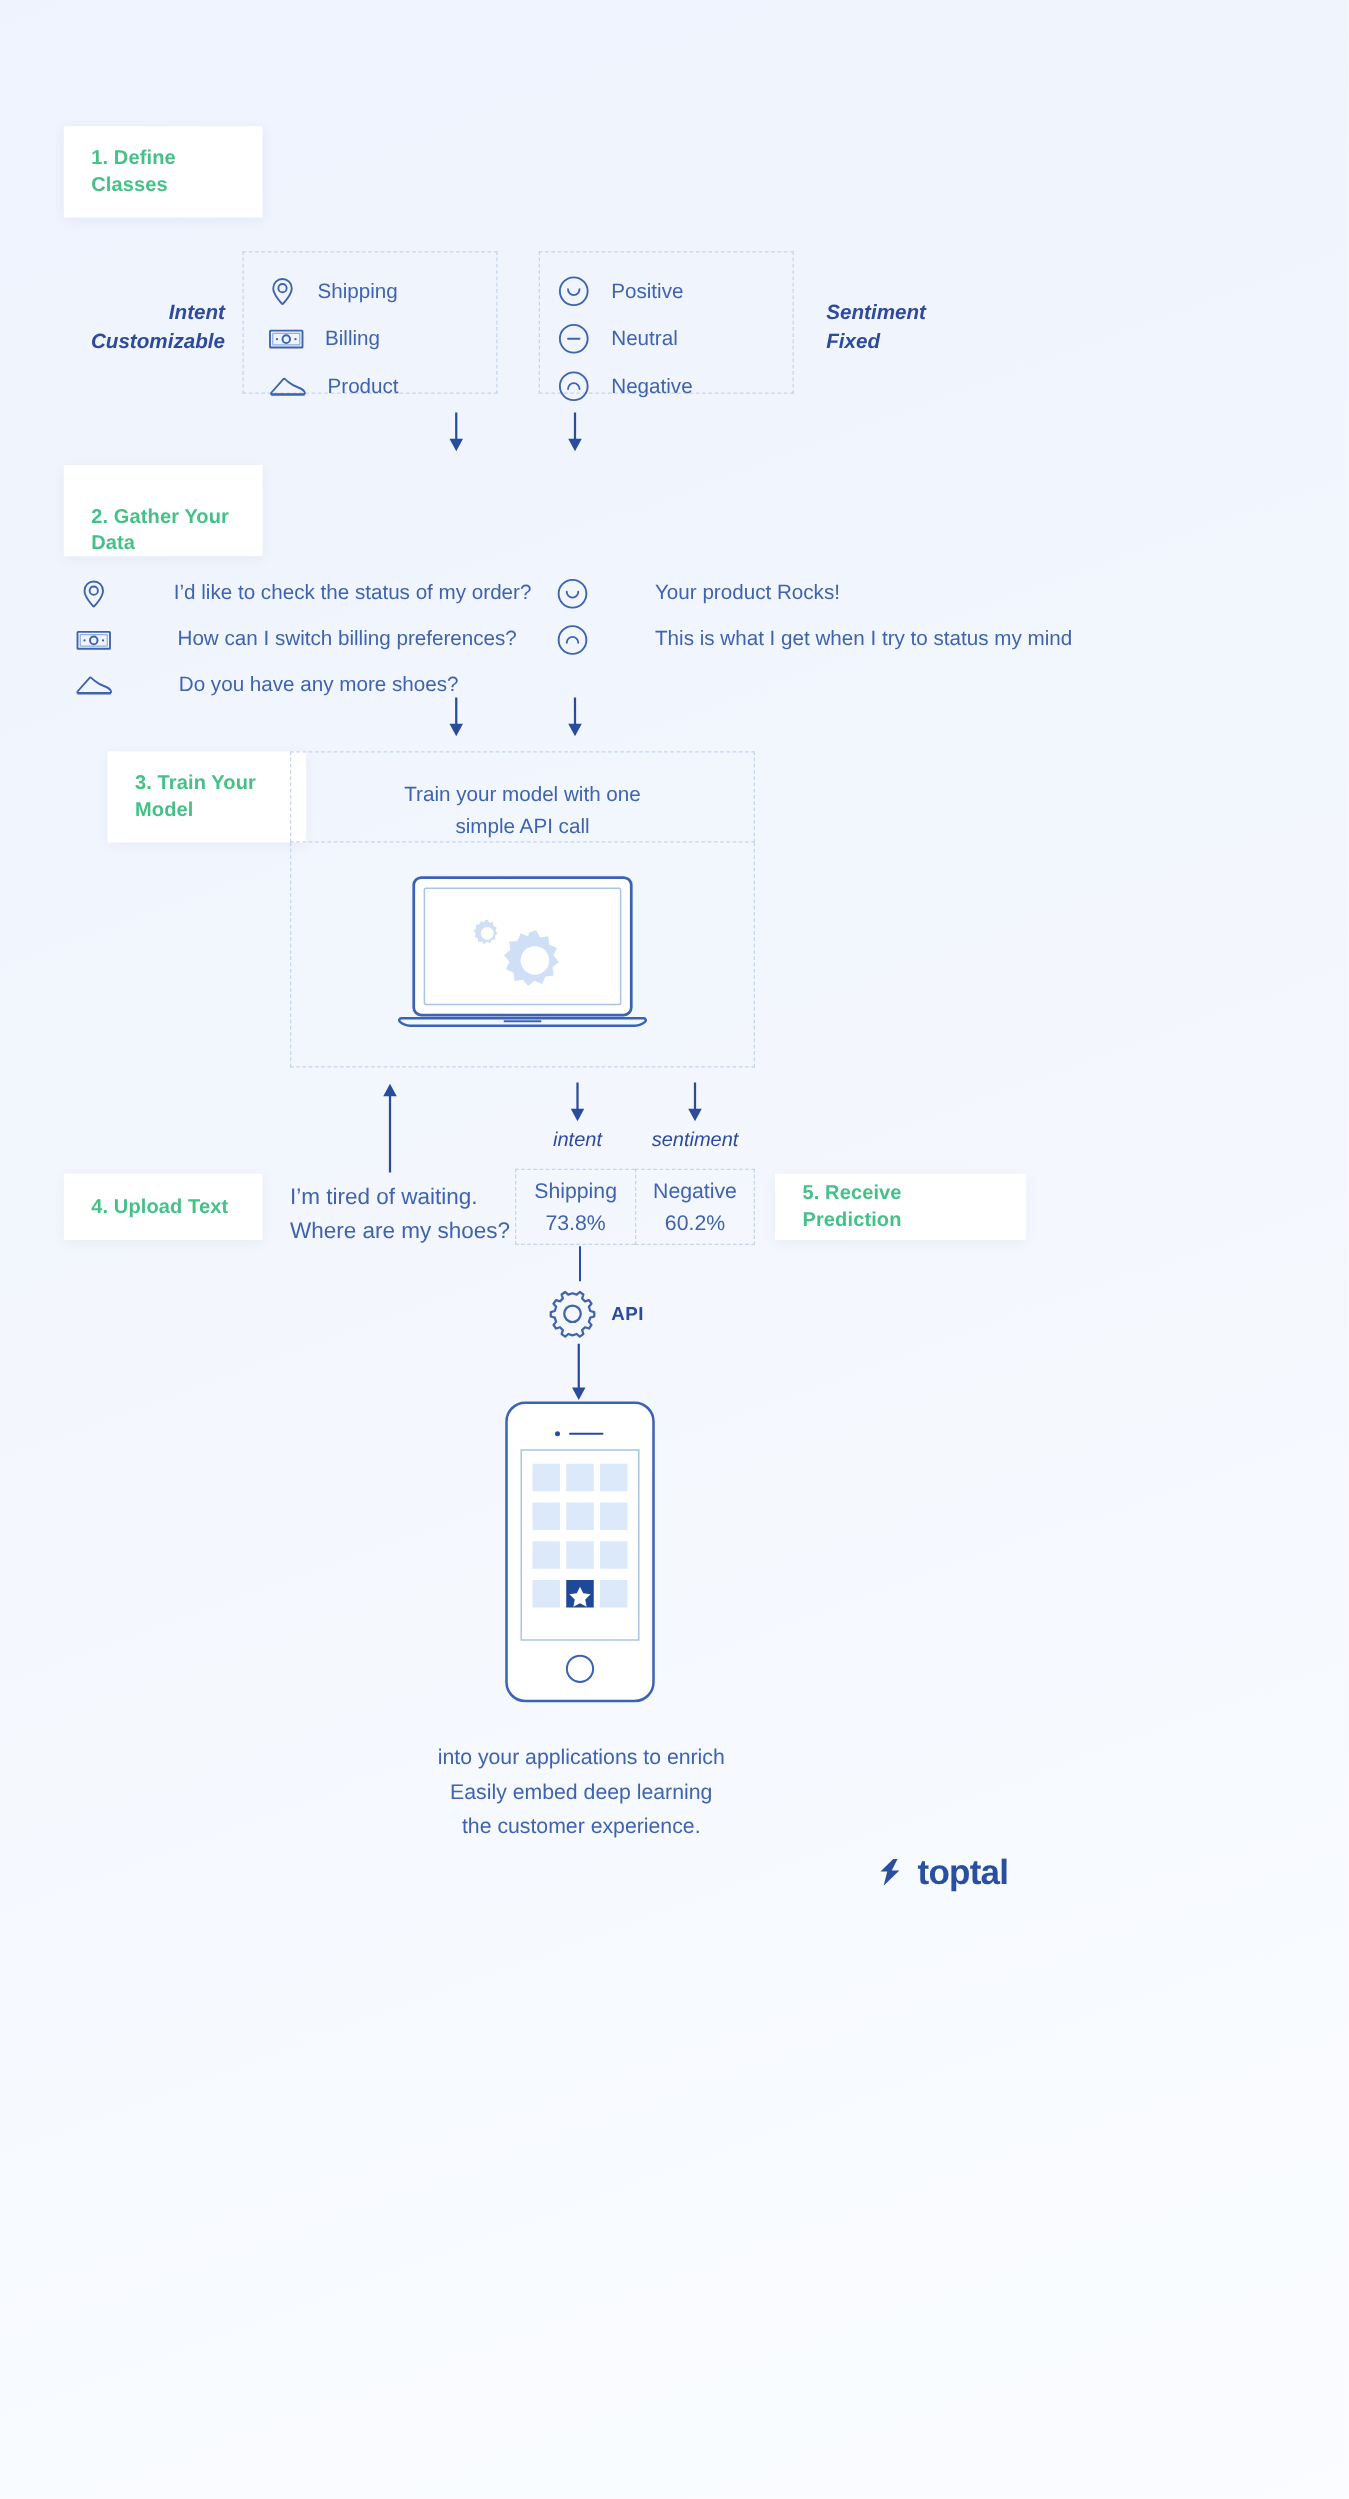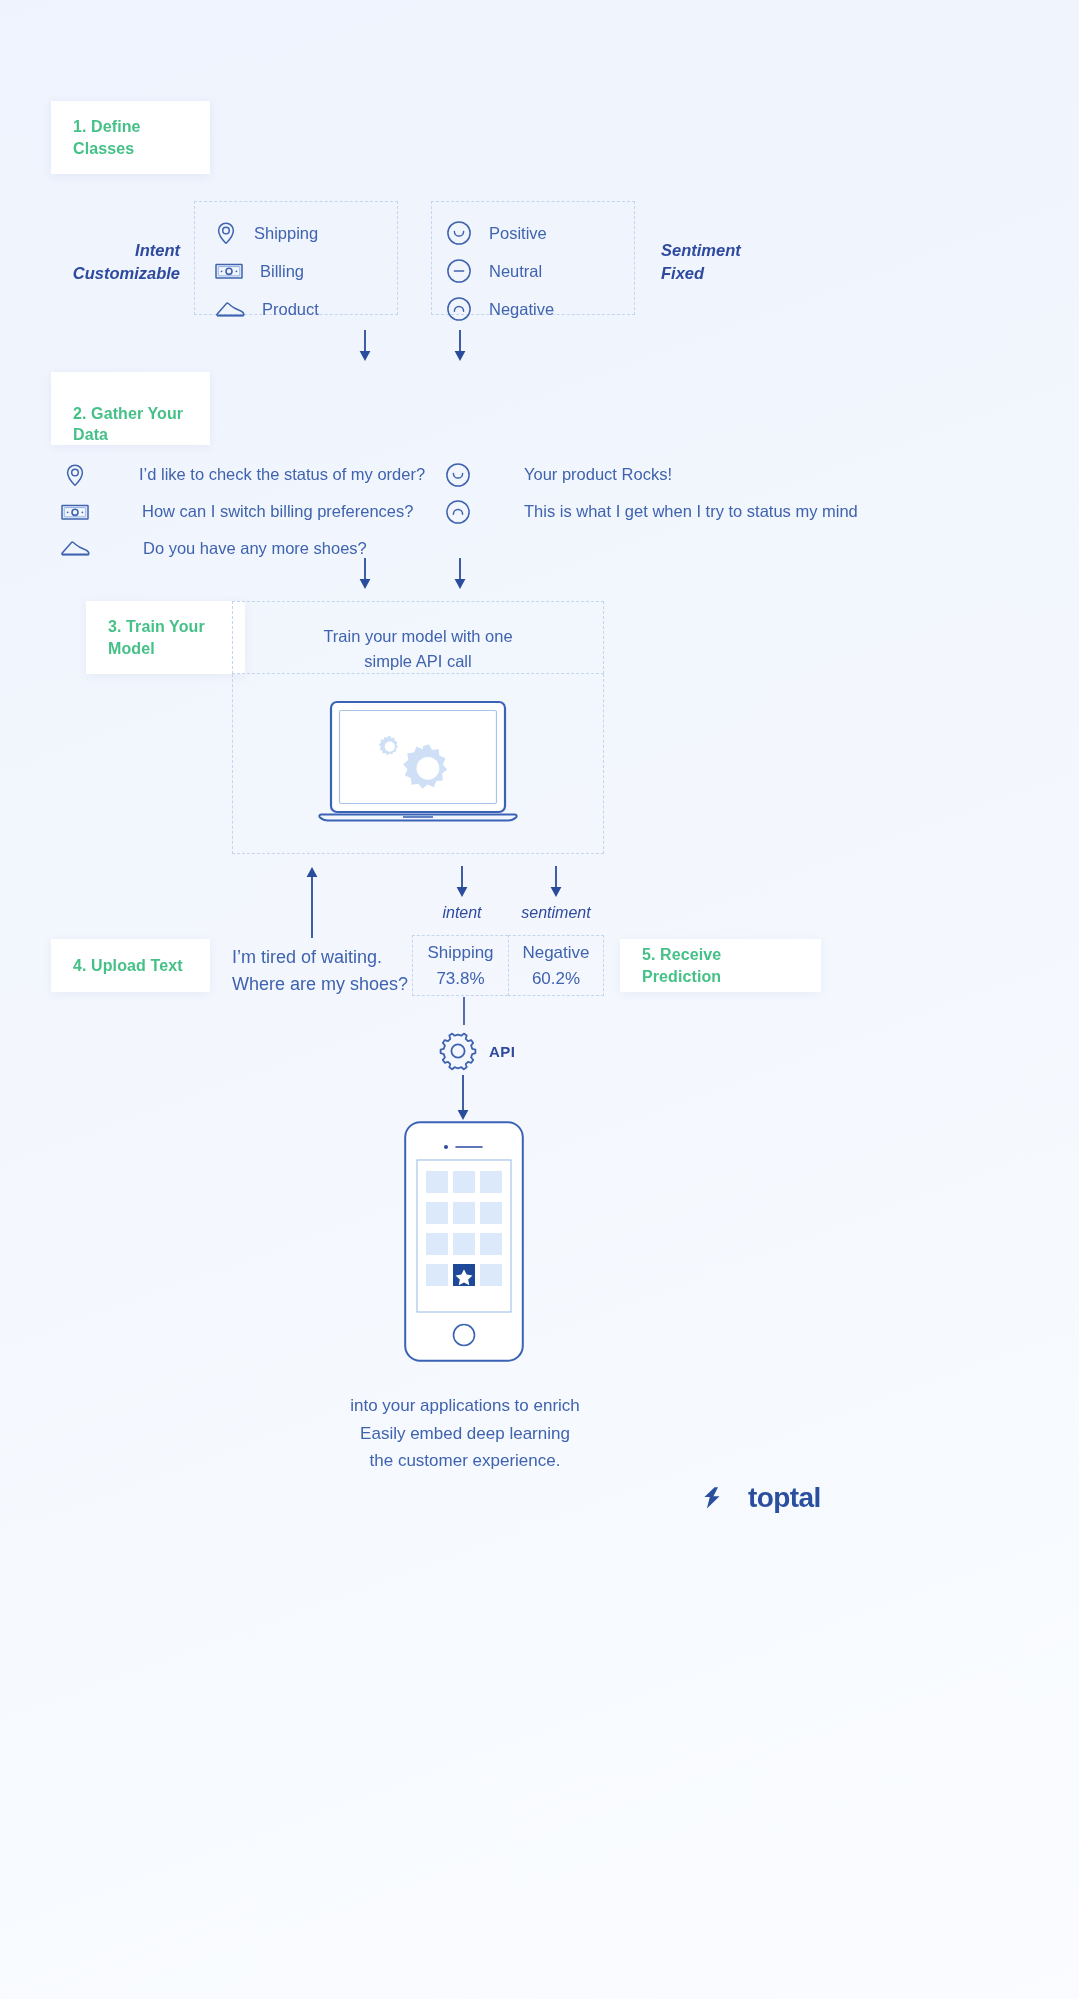--- a/index.html
+++ b/index.html
@@ -58,21 +58,21 @@
   .axis-lbl{ font-style:italic; font-size:16px; color:#2e4a9e; text-align:center; }
 
   .upload-text{ font-size:18px; color:#3f63af; line-height:1.5; }
 
   .api-lbl{ font-size:15px; font-weight:700; color:#2e4a9e; letter-spacing:.4px; }
 
   .footer-text{
     text-align:center; font-size:17px; color:#3f63af; line-height:1.62;
   }
 
-  .logo-wrap{ display:flex; align-items:center; gap:22px; }
+  .logo-wrap{ display:flex; align-items:center; gap:8px; }
   .logo-wrap .logo-text{
     font-size:28px; font-weight:700; color:#2a4f9e; letter-spacing:-0.6px;
   }
 
   svg{ display:block; overflow:visible; }
 </style>
 </head>
 <body>
 
 <div class="stage">

